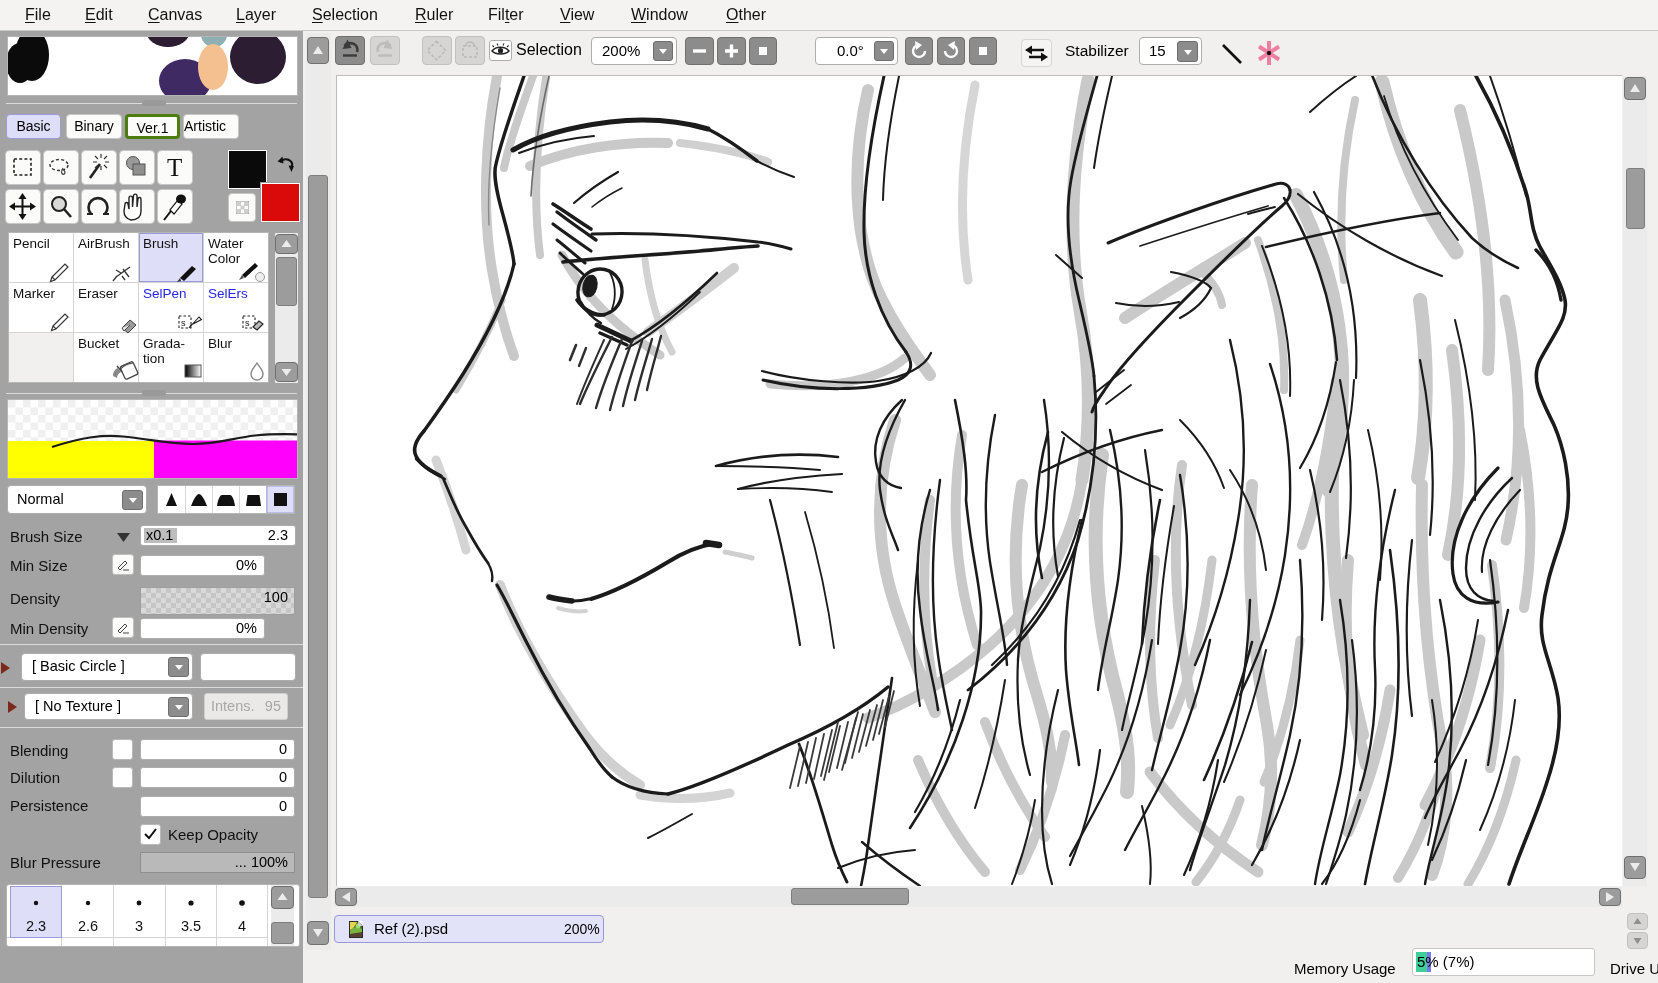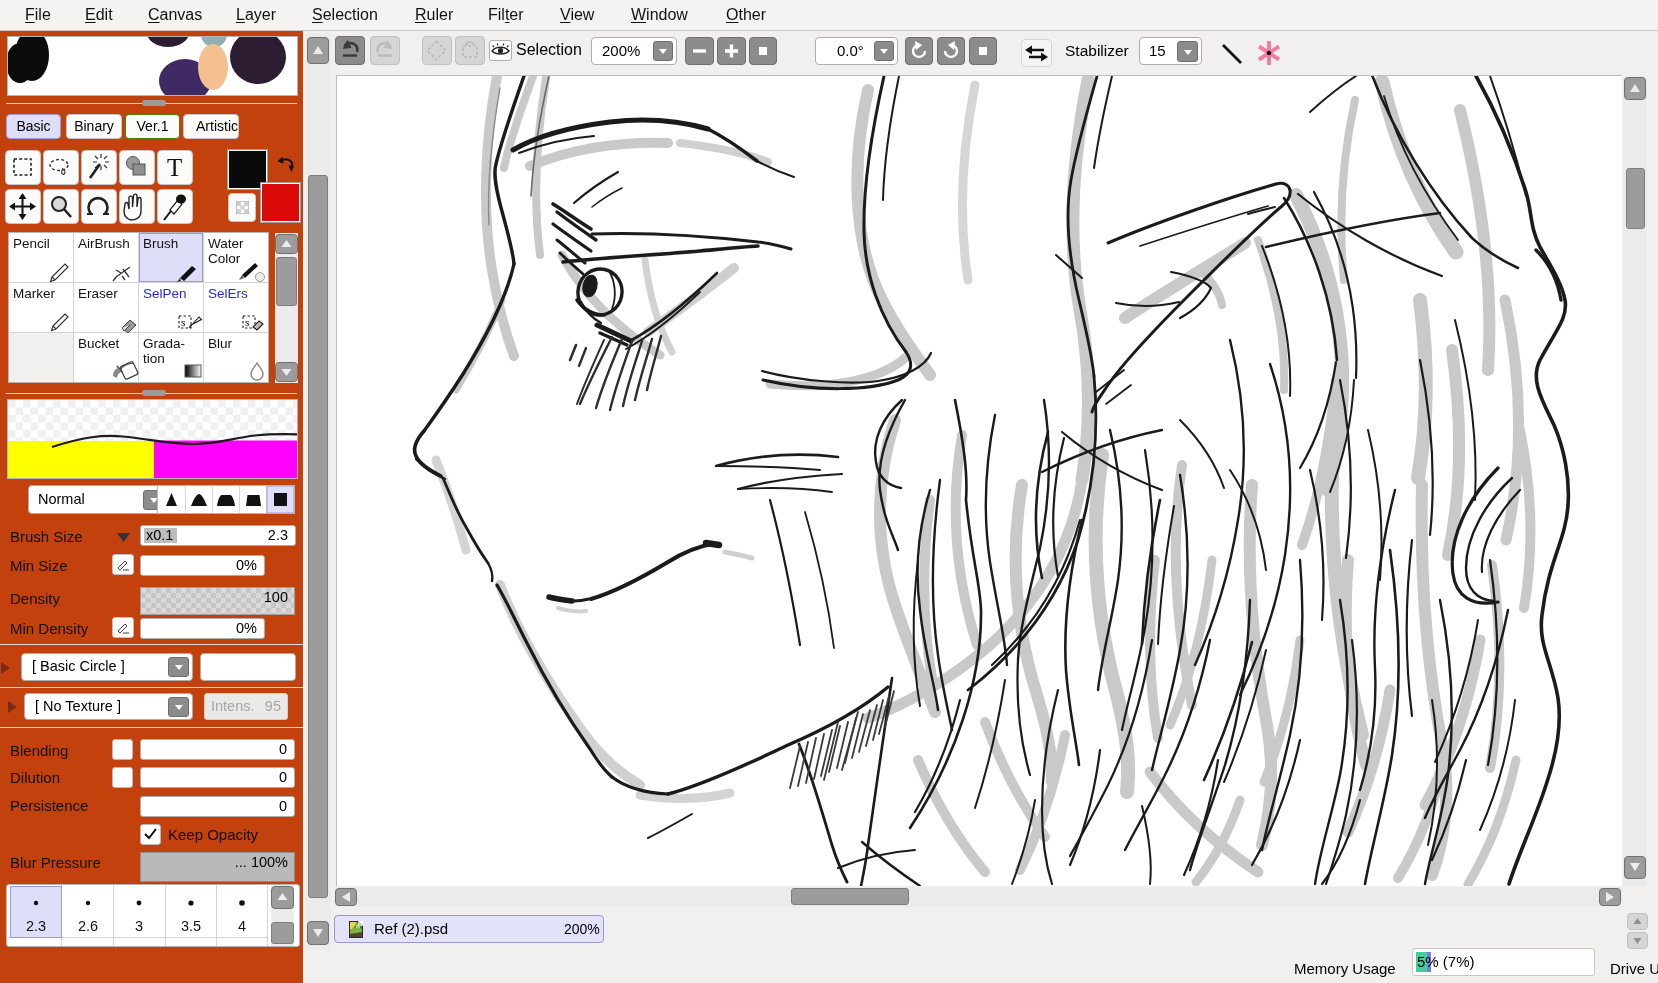--- a/index.html
+++ b/index.html
@@ -30,21 +30,21 @@
   <span class="mi" style="left:148px"><u>C</u>anvas</span>
   <span class="mi" style="left:236px"><u>L</u>ayer</span>
   <span class="mi" style="left:312px"><u>S</u>election</span>
   <span class="mi" style="left:415px"><u>R</u>uler</span>
   <span class="mi" style="left:488px">Fil<u>t</u>er</span>
   <span class="mi" style="left:560px"><u>V</u>iew</span>
   <span class="mi" style="left:631px"><u>W</u>indow</span>
   <span class="mi" style="left:726px"><u>O</u>ther</span>
 </div>
 
-<div id="panel" class="abs" style="left:0; top:31px; width:303px; height:952px; background:#c2410c;padding-left:30px;">
+<div id="panel" class="abs" style="left:0; top:31px; width:303px; height:952px; background:#a3a3a3;padding-left:30px;">
 
   <div class="abs" style="left:7px; top:5px; width:291px; height:60px; background:#fff; border:1px solid #b5b5b5; overflow:hidden;">
     <svg width="289" height="58" viewBox="0 0 289 58">
       <ellipse cx="24" cy="18" rx="17" ry="26" fill="#0b0b0b"></ellipse>
       <ellipse cx="12" cy="26" rx="14" ry="20" fill="#0b0b0b"></ellipse>
       <ellipse cx="160" cy="-6" rx="22" ry="16" fill="#2c1d33"></ellipse>
       <ellipse cx="206" cy="-2" rx="13" ry="12" fill="#8fb0b2"></ellipse>
       <ellipse cx="250" cy="20" rx="28" ry="27" fill="#2c1d33"></ellipse>
       <ellipse cx="177" cy="44" rx="26" ry="22" fill="#3f2a64"></ellipse>
       <ellipse cx="205" cy="30" rx="15" ry="23" fill="#f4c08f"></ellipse>
@@ -52,25 +52,25 @@
   </div>
   <div class="sep" style="left:6px; top:72px; width:291px;"></div>
   <div class="pill" style="left:142px; top:69px;"></div>
 
   <div class="abs lav" style="left:6px; top:83px; width:55px; height:25px; border-radius:4px;">
       <div style="text-align:center; font-size:14px; padding-top:3px;">Basic</div>
     </div>
   <div class="abs" style="left:66px; top:83px; width:56px; height:25px; border-radius:4px; background:#fbfbfa; border:1px solid #c6c6c6;">
       <div style="text-align:center; font-size:14px; padding-top:3px;">Binary</div>
     </div>
-  <div class="abs" style="left:125px; top:83px; width:55px; height:25px; border-radius:4px; background:#fbfbfa; border:1px solid #4d7c0f;">
+  <div class="abs" style="left:125px; top:83px; width:55px; height:25px; border-radius:4px; background:#fbfbfa; border:3px solid #4d7c0f;">
       <div style="text-align:center; font-size:14px; padding-top:3px;">Ver.1</div>
     </div>
   <div class="abs" style="left:183px; top:83px; width:56px; height:25px; border-radius:4px; background:#fbfbfa; border:1px solid #c6c6c6;">
-      <div style="text-align:right; font-size:14px; padding-top:3px;">Artistic</div>
+      <div style="text-align:left; font-size:14px; padding-top:3px;">Artistic</div>
     </div>
 
   <svg class="abs" style="left:0; top:115px;" width="303" height="100" viewBox="0 0 303 100">
     <g fill="#fbfbfa" stroke="#c6c6c6">
       <rect x="5.5" y="4.5" width="35" height="34" rx="4"></rect>
         <rect x="43.5" y="4.5" width="35" height="34" rx="4"></rect>
         <rect x="81.5" y="4.5" width="35" height="34" rx="4"></rect>
         <rect x="119.5" y="4.5" width="35" height="34" rx="4"></rect>
         <rect x="157.5" y="4.5" width="35" height="34" rx="4"></rect>
       <rect x="5.5" y="43.5" width="35" height="34" rx="4"></rect>
@@ -217,21 +217,21 @@
             <rect x="7.5" y="7.5" width="7.5" height="7.5" fill="#f0f0f0"></rect>
           </pattern>
         </defs>
       <rect width="289" height="78" fill="url(#chk)"></rect>
       <rect x="0" y="41" width="146" height="37" fill="#ffff00"></rect>
       <rect x="146" y="40.5" width="143" height="37.5" fill="#ff00fd"></rect>
       <path d="M44,47 C75,37 95,34.5 115,36.5 C140,39 160,43.5 184,44 C208,44.5 225,38 247,35.5 C262,34 278,34 294,34.5" fill="none" stroke="#1c1c1c" stroke-width="2.2"></path>
     </svg>
   </div>
 
-  <div class="wbox" style="left:28px; top:454px; width:140px; height:29px;">
+  <div class="wbox" style="left:7px; top:454px; width:140px; height:29px;">
     <span style="position:absolute; left:9px; top:5px; font-size:14.5px;">Normal</span>
     <div class="ddbtn" style="right:3px; top:4px; width:21px; height:20px;"></div>
   </div>
   <div class="abs" style="left:157px; top:454px; width:138px; height:29px; background:#fff; border:1px solid #b5b5b5;">
     <svg width="136" height="27" viewBox="0 0 136 27">
       <g stroke="#d8d8d8">
           <path d="M27.5 0 V27 M54.5 0 V27 M81.5 0 V27 M108.5 0 V27"></path>
         </g>
       <rect x="109" y="0" width="27" height="27" fill="#dedef8" stroke="#9b9bd8"></rect>
       <path d="M13.5 7 L8 20 H19 Z" fill="#111"></path>
@@ -309,21 +309,21 @@
     </div>
   <span class="lbl" style="left:10px; top:766px;">Persistence</span>
   <div class="wbox" style="left:140px; top:765px; width:155px; height:21px; border-radius:3px;">
       <span style="position:absolute; right:7px; top:1px; font-size:14.5px;">0</span>
     </div>
   <div class="abs" style="left:140px; top:793px; width:21px; height:21px; background:#fff; border:1px solid #b9b9b9; border-radius:3px;"><svg width="15" height="14" style="margin:2px">
         <path d="M2 7 L6 11 L13 2" stroke="#111" stroke-width="2" fill="none"></path>
       </svg></div>
   <span class="lbl" style="left:168px; top:795px;">Keep Opacity</span>
   <span class="lbl" style="left:10px; top:823px;">Blur Pressure</span>
-  <div class="abs" style="left:140px; top:821px; width:155px; height:30px; border:1px solid #8e8e8e; background:#b9b9b9;">
+  <div class="abs" style="left:140px; top:821px; width:155px; height:21px; border:1px solid #8e8e8e; background:#b9b9b9;">
     <span style="position:absolute; right:6px; top:1px; font-size:14.5px;">... 100%</span>
   </div>
 
   <div class="abs" style="left:6px; top:853px; width:294px; height:63px; background:#fff; border:1px solid #b5b5b5; border-radius:3px; overflow:hidden;">
     <svg width="292" height="61" viewBox="0 0 292 61">
       <g stroke="#d4d4d4">
           <path d="M54.5 0 V61 M106.5 0 V61 M158.5 0 V61 M209.5 0 V61 M260.5 0 V61 M0 52.5 H261"></path>
         </g>
       <rect x="3.5" y="1.5" width="51" height="51" fill="#dedef8" stroke="#9b9bd8"></rect>
       <g fill="#111">

